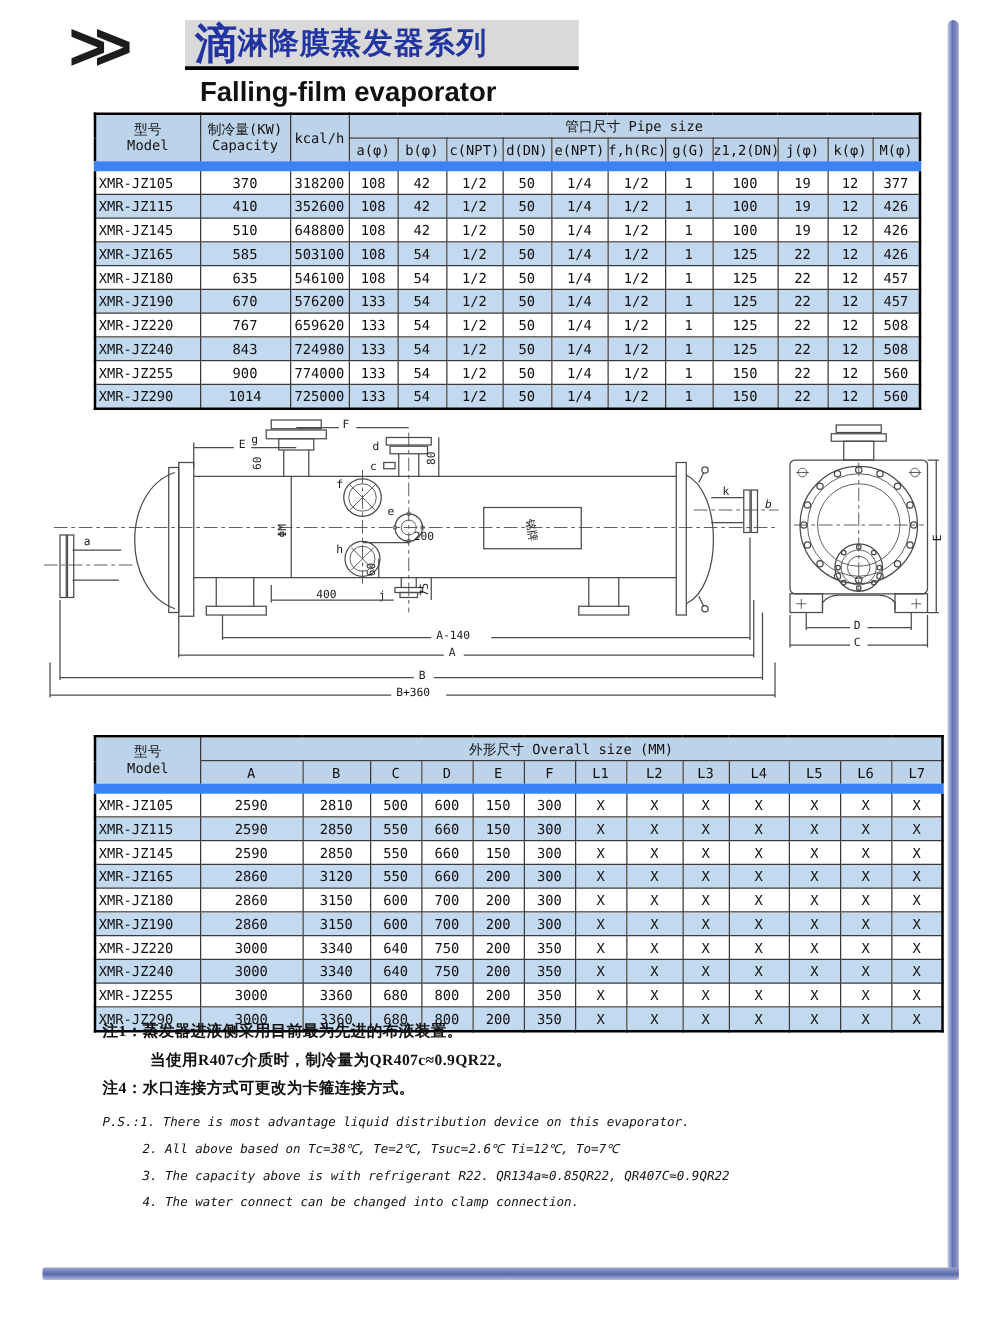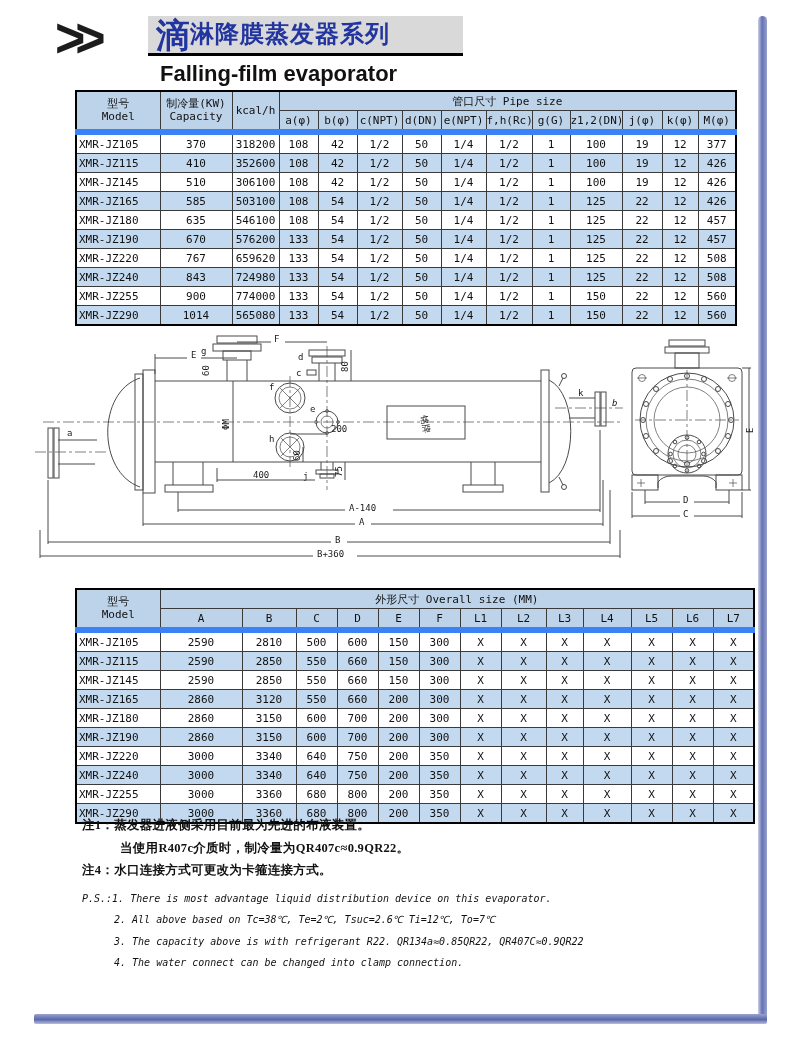--- a/index.html
+++ b/index.html
@@ -22,21 +22,21 @@
   .title-rest{font-size:24px;font-weight:700;color:#2234a0;padding-bottom:2px;letter-spacing:1px;}
   .subtitle{position:absolute;left:105px;top:55px;font-family:"Liberation Sans",sans-serif;
     font-weight:700;font-size:22px;color:#111;}
 
   
   table.spec{border-collapse:collapse;table-layout:fixed;width:655px;
     font-family:"DejaVu Sans Mono","Liberation Mono",monospace;font-size:11px;
     border:2px solid #000;background:#fff;}
   table.spec th,table.spec td{border:1px solid #3a3a3a;text-align:center;vertical-align:middle;
     height:18px;padding:0;overflow:hidden;white-space:nowrap;}
-  table.spec thead{border-bottom:6px solid #3b82f6;}
+  table.spec thead{border-bottom:8px solid #3b82f6;}
   table.spec th{background:#bdd3e9;font-weight:400;}
   table.spec tr.alt td{background:#c3d9ef;}
   table.spec td:first-child{text-align:left;padding-left:2px;}
   .two-line{line-height:1.15;font-size:11px;}
   #pipe-table{position:absolute;left:75px;top:90px;}
   #size-table{position:absolute;left:75px;top:588px;}
 
   
   #drawing{position:absolute;left:35px;top:330px;}
   #drawing line,#drawing path,#drawing rect,#drawing circle,#drawing ellipse{
@@ -145,21 +145,21 @@
           <td>1/2</td>
           <td>1</td>
           <td>100</td>
           <td>19</td>
           <td>12</td>
           <td>426</td>
         </tr>
         <tr>
           <td>XMR-JZ145</td>
           <td>510</td>
-          <td>306100</td>
+          <td>648800</td>
           <td>108</td>
           <td>42</td>
           <td>1/2</td>
           <td>50</td>
           <td>1/4</td>
           <td>1/2</td>
           <td>1</td>
           <td>100</td>
           <td>19</td>
           <td>12</td>
@@ -257,21 +257,21 @@
           <td>1/2</td>
           <td>1</td>
           <td>150</td>
           <td>22</td>
           <td>12</td>
           <td>560</td>
         </tr>
         <tr class="alt">
           <td>XMR-JZ290</td>
           <td>1014</td>
-          <td>565080</td>
+          <td>725000</td>
           <td>133</td>
           <td>54</td>
           <td>1/2</td>
           <td>50</td>
           <td>1/4</td>
           <td>1/2</td>
           <td>1</td>
           <td>150</td>
           <td>22</td>
           <td>12</td>

